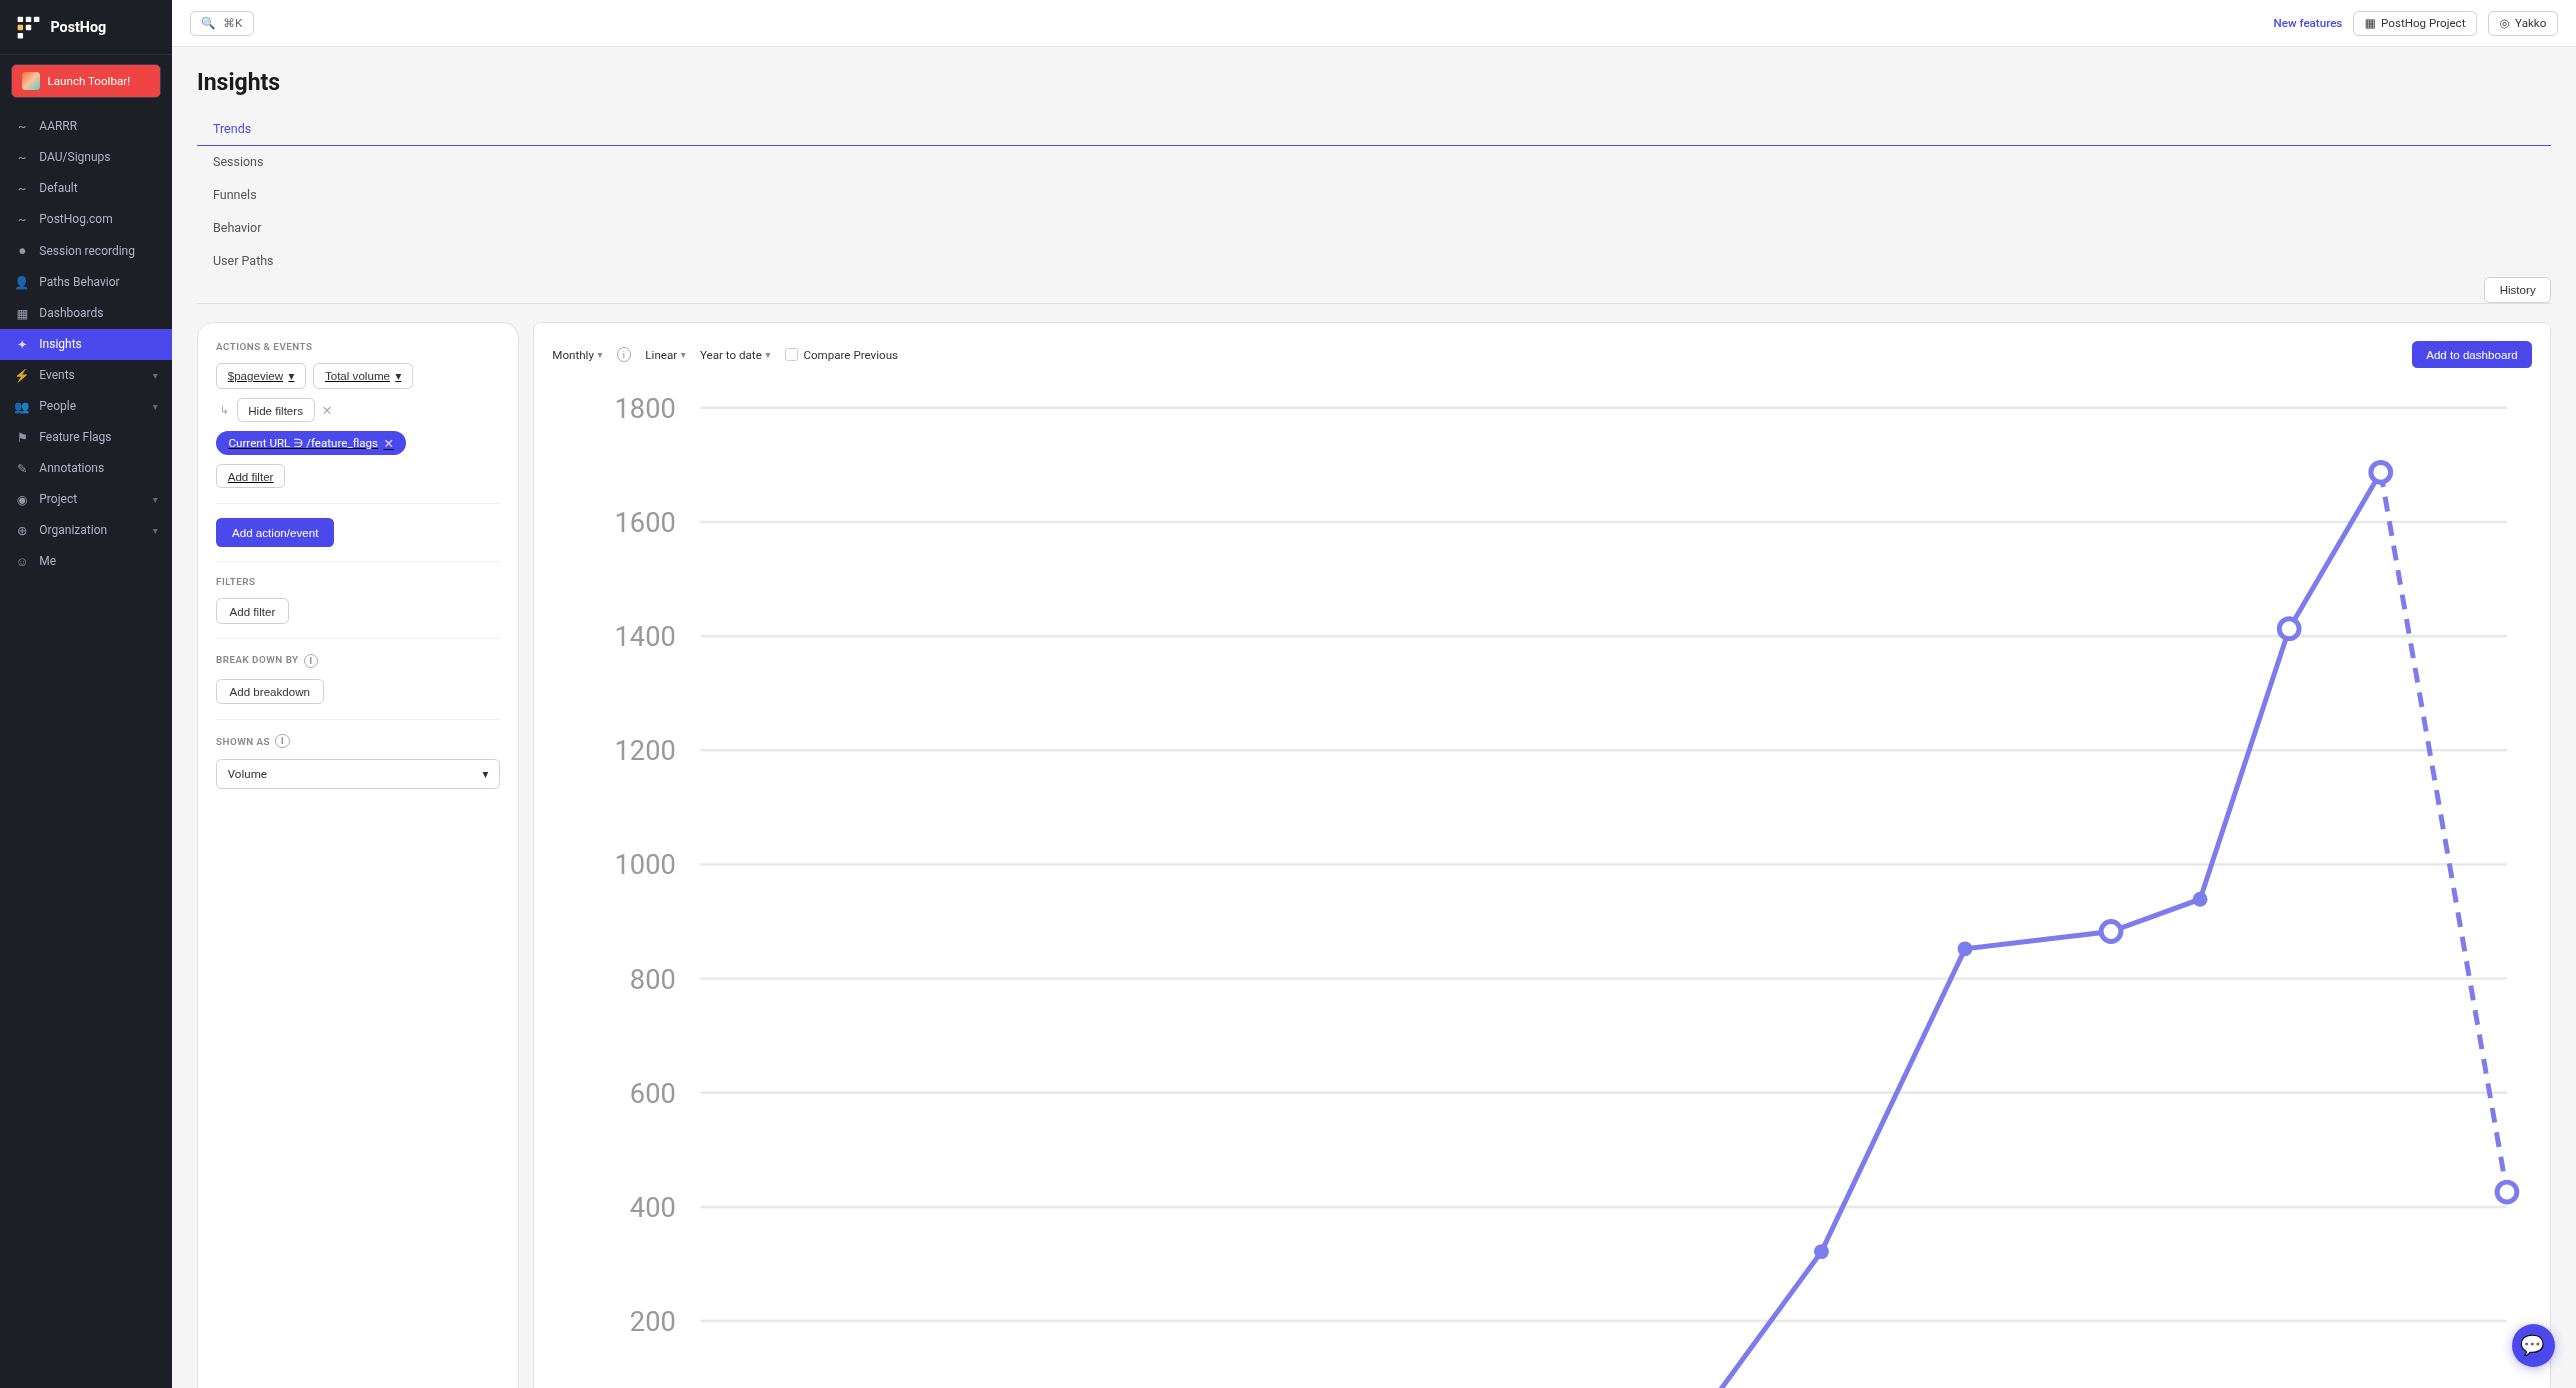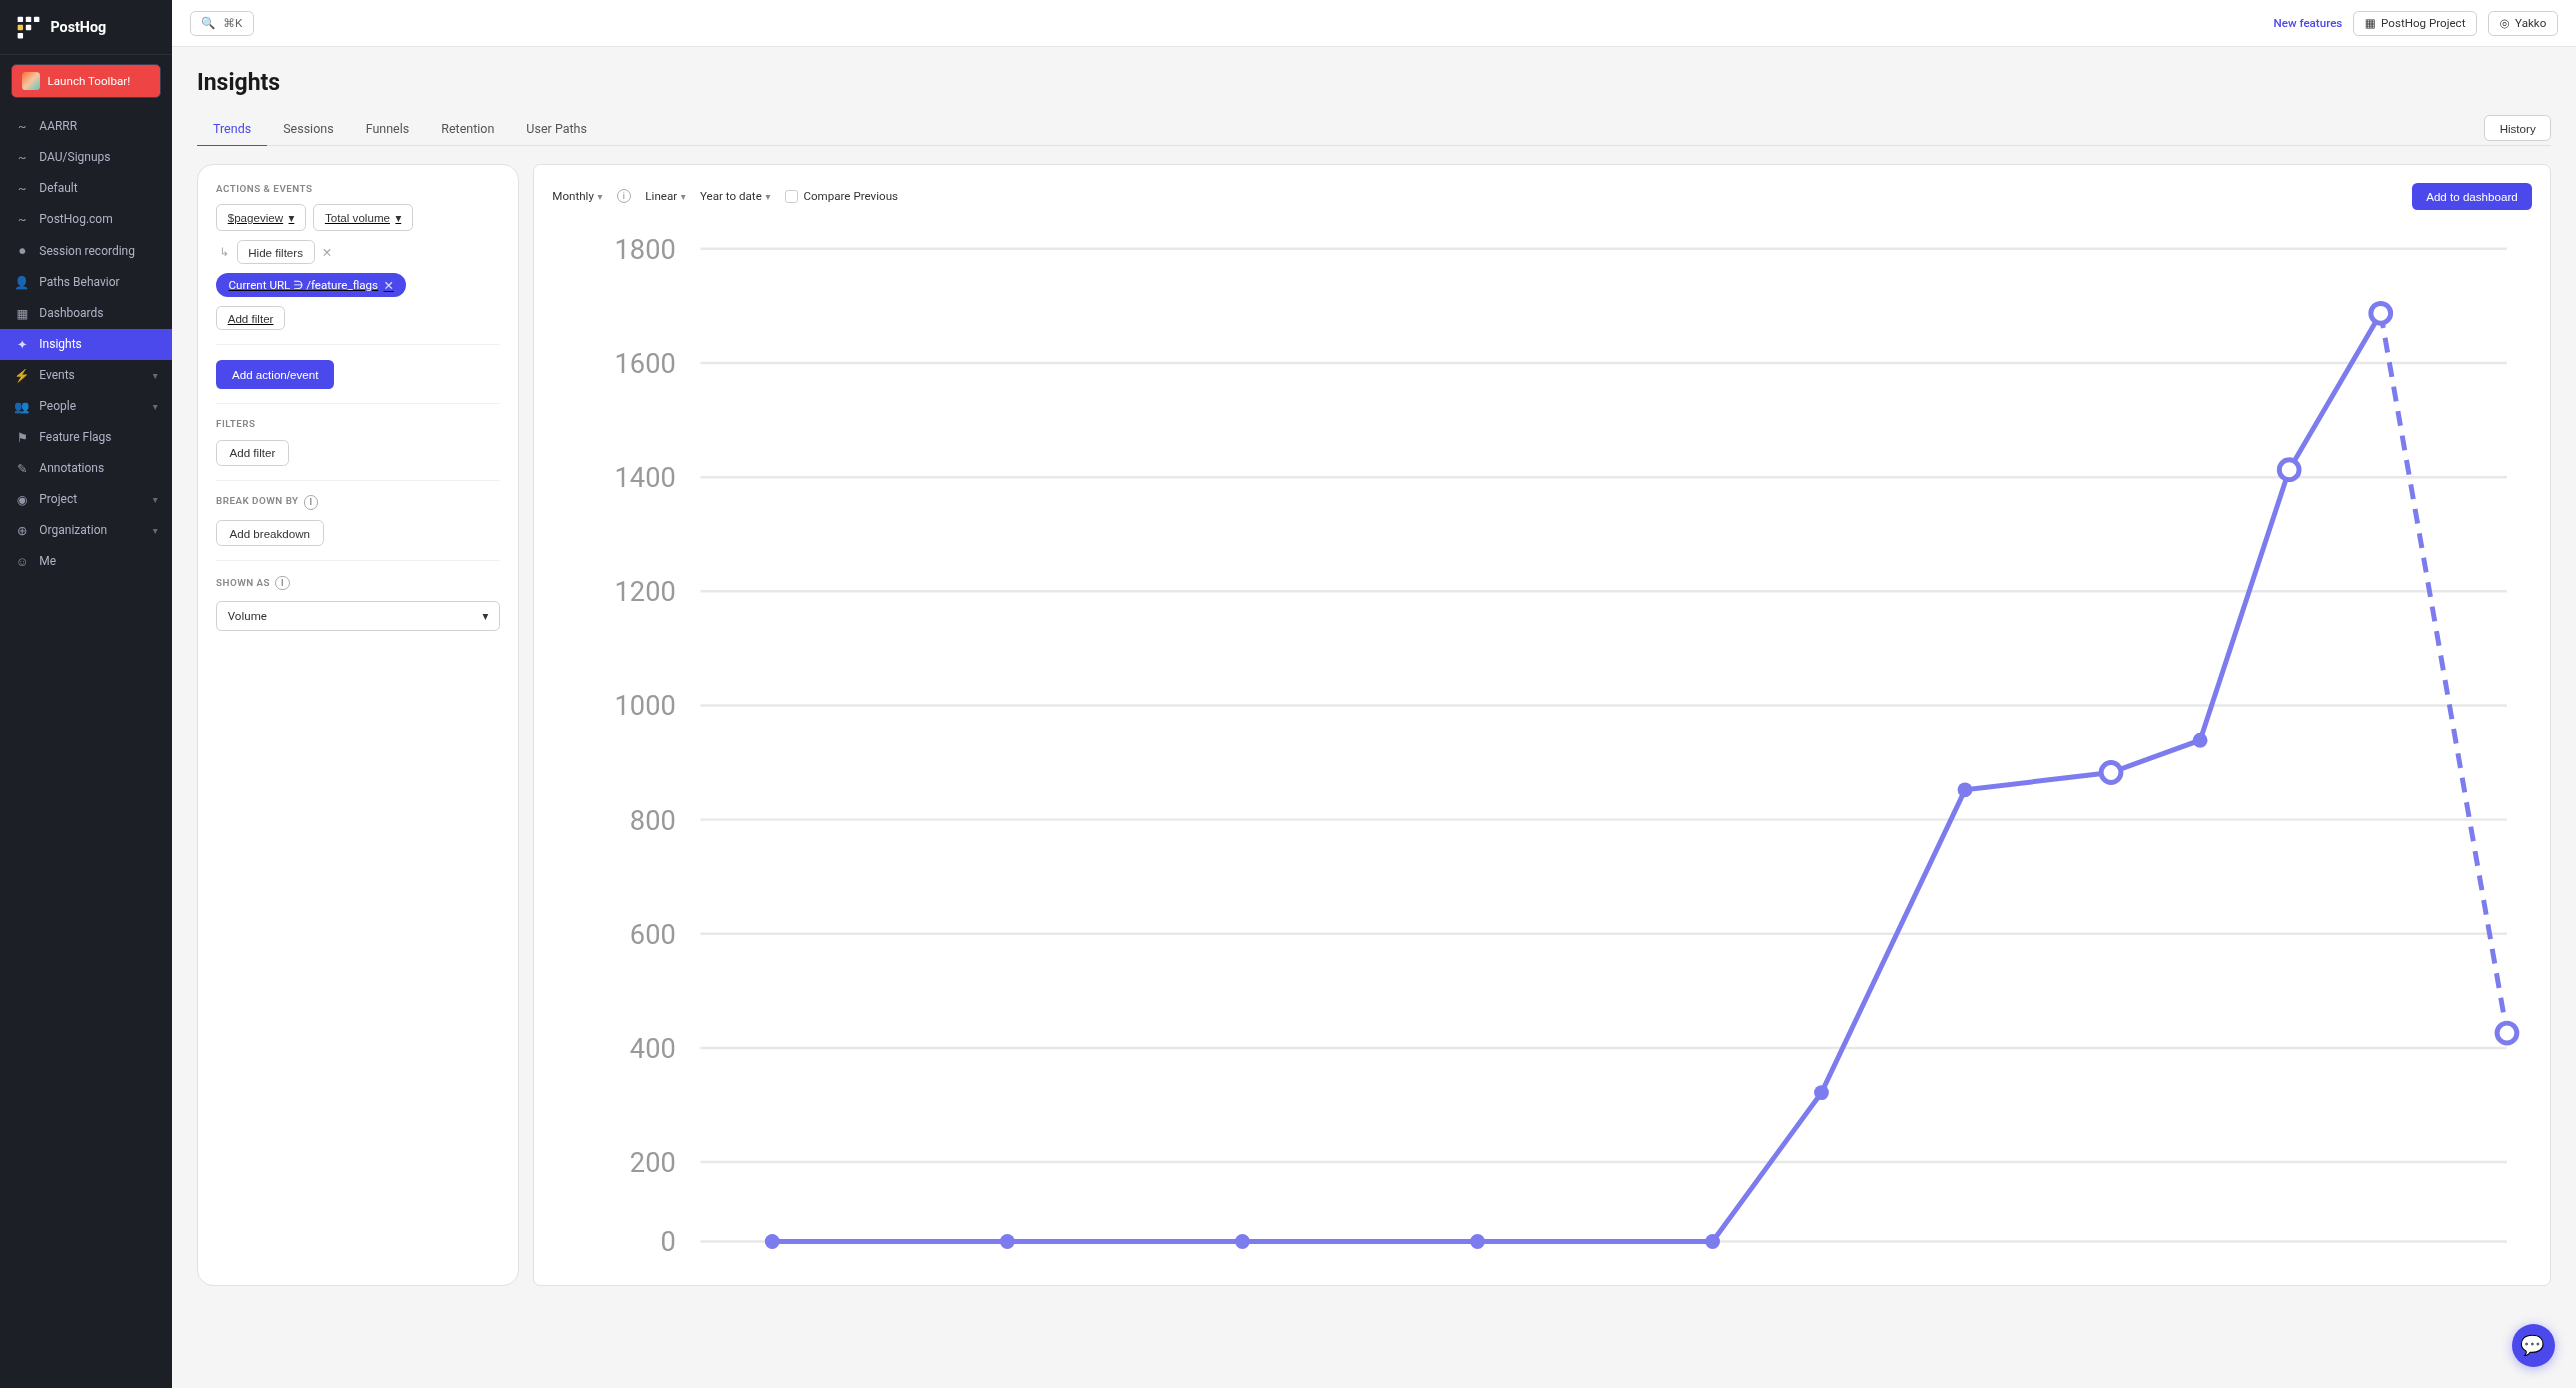--- a/index.html
+++ b/index.html
@@ -151,24 +151,24 @@
     .page-title {
       font-size: 23px;
       font-weight: 700;
       color: #1a1a1a;
       margin-bottom: 16px;
     }
 
     
     .tabs-bar {
       display: flex;
-      align-items: center;
       border-bottom: 0.9px solid #e0e0e0;
       margin-bottom: 18px;
       position: relative;
+      flex-direction: column;
     }
     .tab-item {
       padding: 9px 16px;
       font-size: 12.5px;
       color: #555;
       cursor: pointer;
       border-bottom: 1.8px solid transparent;
       margin-bottom: -0.9px;
     }
     .tab-item.active {
@@ -535,21 +535,21 @@
     </div>
   </div>
 
   <div id="content">
     <h1 class="page-title">Insights</h1>
 
     <div class="tabs-bar">
       <div class="tab-item active">Trends</div>
       <div class="tab-item">Sessions</div>
       <div class="tab-item">Funnels</div>
-      <div class="tab-item">Retention</div>
+      <div class="tab-item">Behavior</div>
       <div class="tab-item">User Paths</div>
       <button class="history-btn">History</button>
     </div>
 
     <div class="insights-panel">
 
       <div class="left-panel">
         <div class="section-label">Actions &amp; Events</div>
 
         <div class="filter-row">

